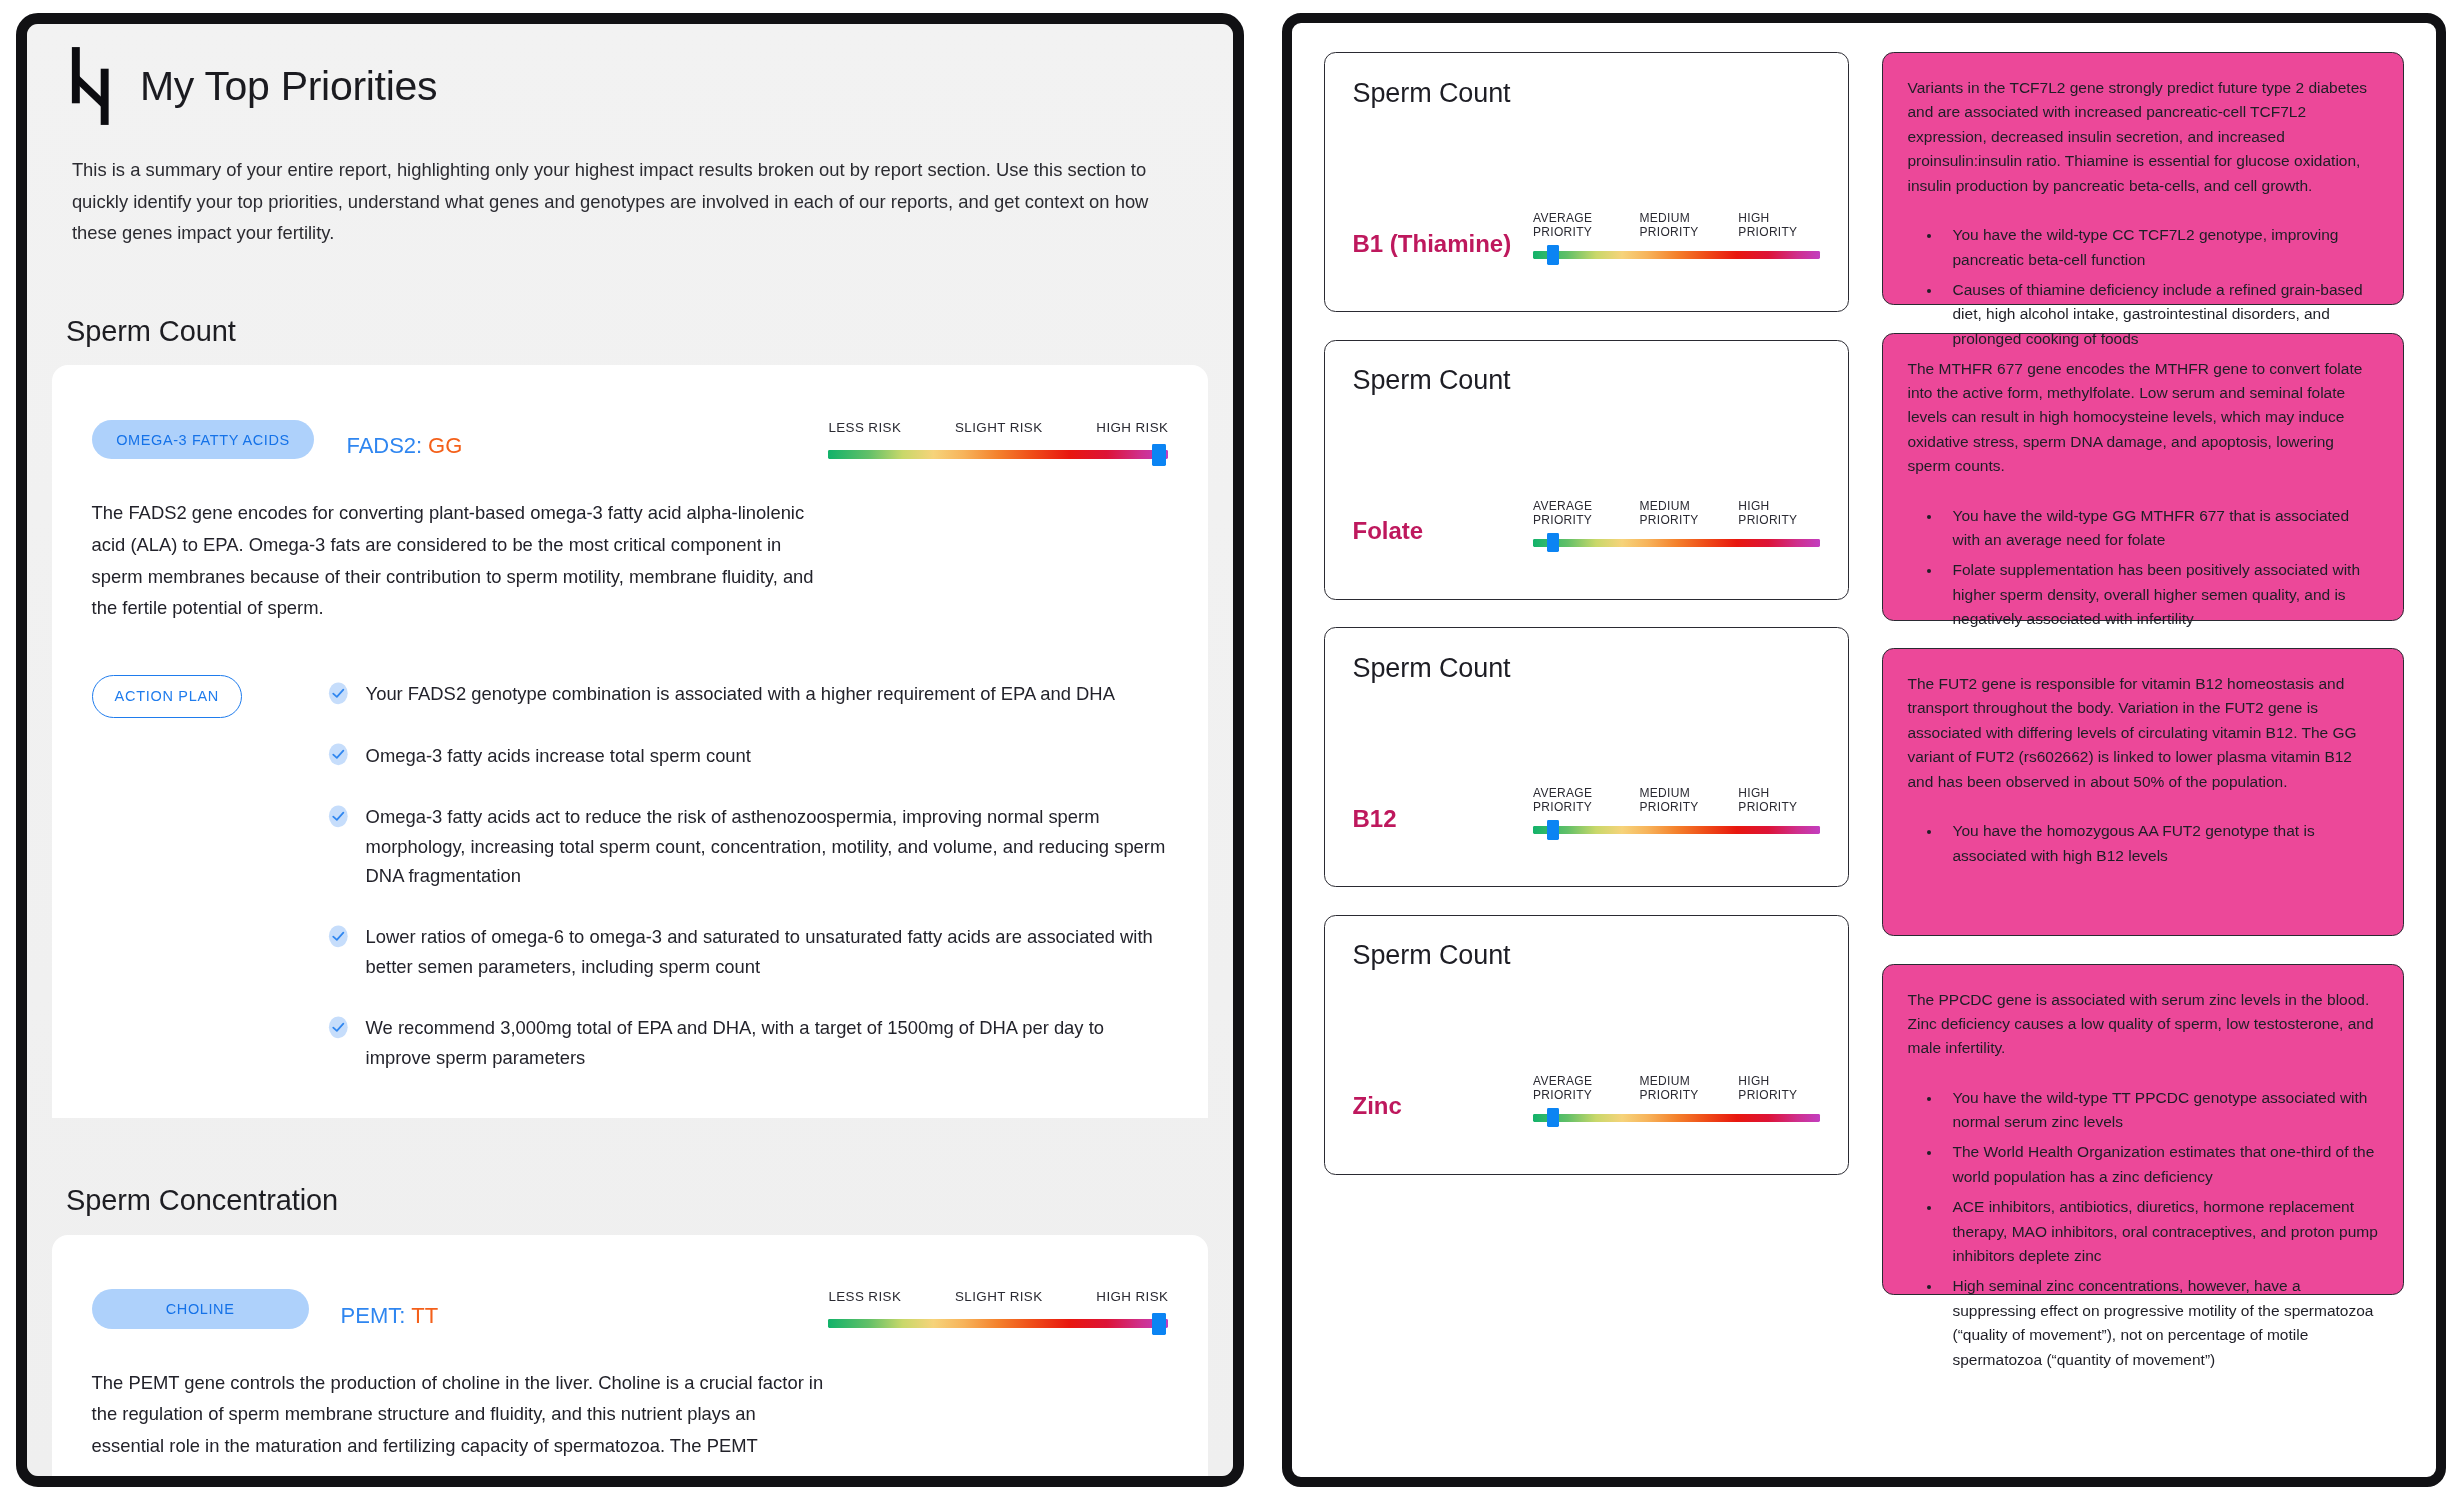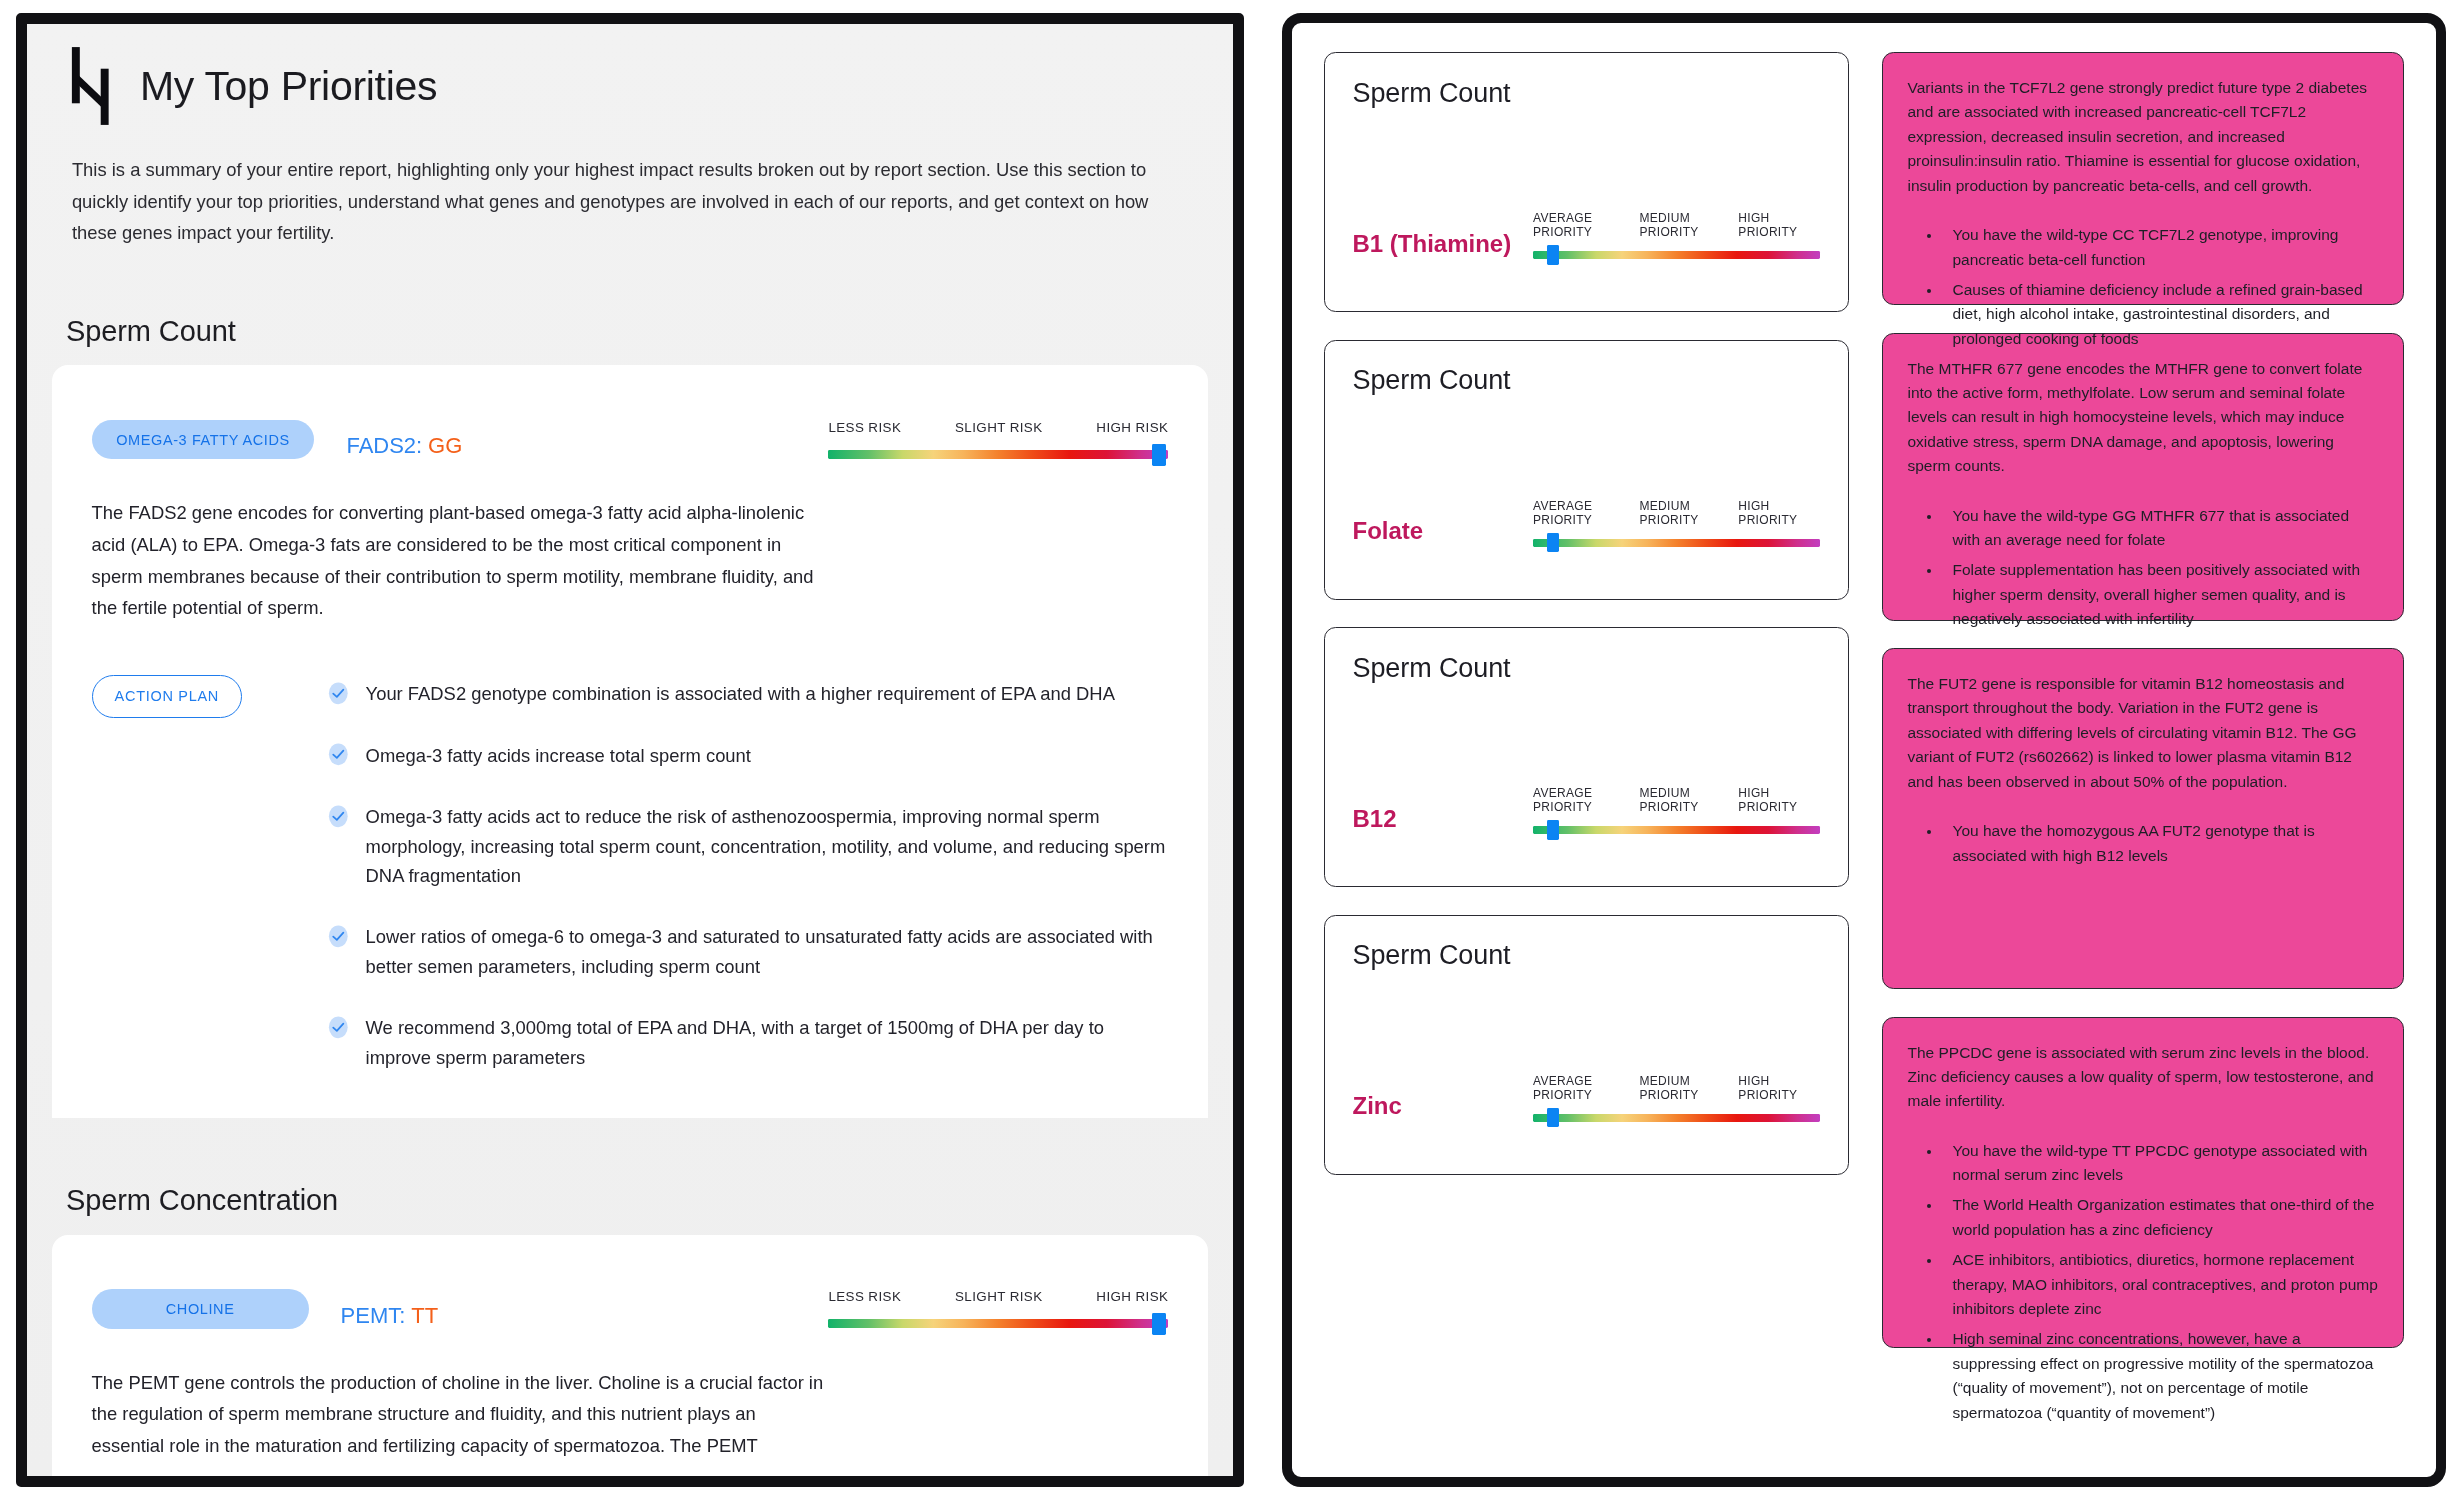--- a/index.html
+++ b/index.html
@@ -16,21 +16,21 @@
     display: flex;
     gap: 38px;
     padding: 13px 16px 16px 16px;
   }
 
   
   .left-frame {
     width: 1228px;
     height: 1474px;
     border: 11.6px solid #111114;
-    border-radius: 5px;
+    border-radius: 22px;
     background: #737373;
     overflow: hidden;
     position: relative;
     flex: 0 0 auto;
   }
   .left-scroll {
     width: 100%; height: 100%;
     background: linear-gradient(180deg,#f2f2f2 0%,#efefef 100%);
     overflow: hidden;
     position: relative;
@@ -448,21 +448,21 @@
         </div>
 
         <div class="info-card" style="height:288px">
           <p class="info-para">The MTHFR 677 gene encodes the MTHFR gene to convert folate into the active form, methylfolate. Low serum and seminal folate levels can result in high homocysteine levels, which may induce oxidative stress, sperm DNA damage, and apoptosis, lowering sperm counts.</p>
           <ul class="info-list">
             <li>You have the wild-type GG MTHFR 677 that is associated with an average need for folate</li>
             <li>Folate supplementation has been positively associated with higher sperm density, overall higher semen quality, and is negatively associated with infertility</li>
           </ul>
         </div>
 
-        <div class="info-card" style="height:341px">
+        <div class="info-card" style="height:288px">
           <p class="info-para">The FUT2 gene is responsible for vitamin B12 homeostasis and transport throughout the body. Variation in the FUT2 gene is associated with differing levels of circulating vitamin B12. The GG variant of FUT2 (rs602662) is linked to lower plasma vitamin B12 and has been observed in about 50% of the population.</p>
           <ul class="info-list">
             <li>You have the homozygous AA FUT2 genotype that is associated with high B12 levels</li>
           </ul>
         </div>
 
         <div class="info-card" style="height:331px">
           <p class="info-para">The PPCDC gene is associated with serum zinc levels in the blood. Zinc deficiency causes a low quality of sperm, low testosterone, and male infertility.</p>
           <ul class="info-list">
             <li>You have the wild-type TT PPCDC genotype associated with normal serum zinc levels</li>

